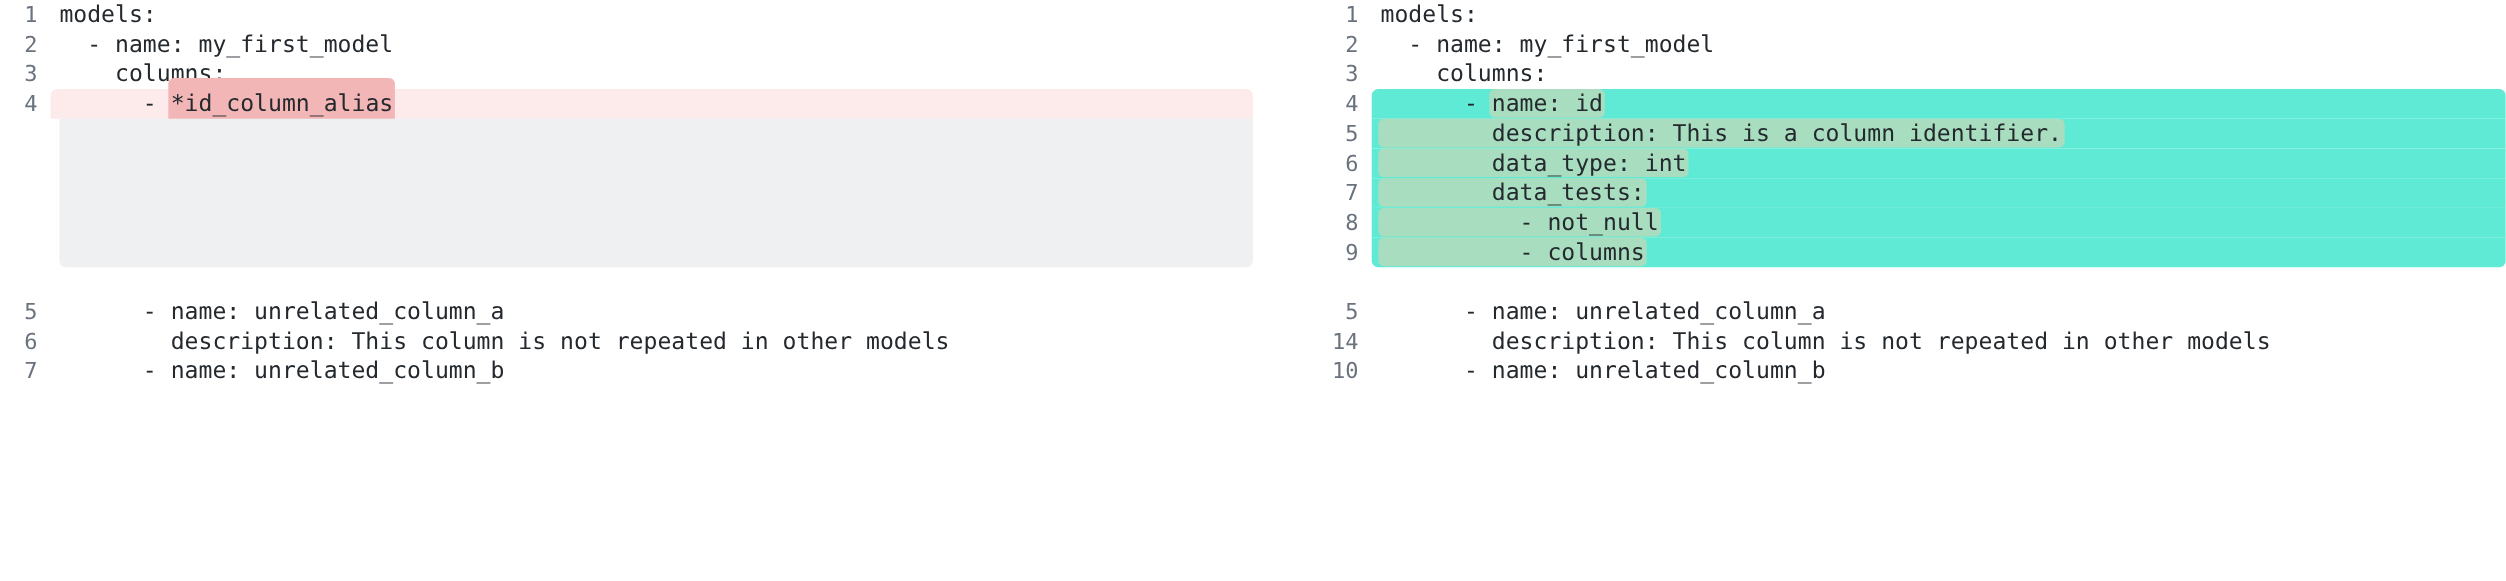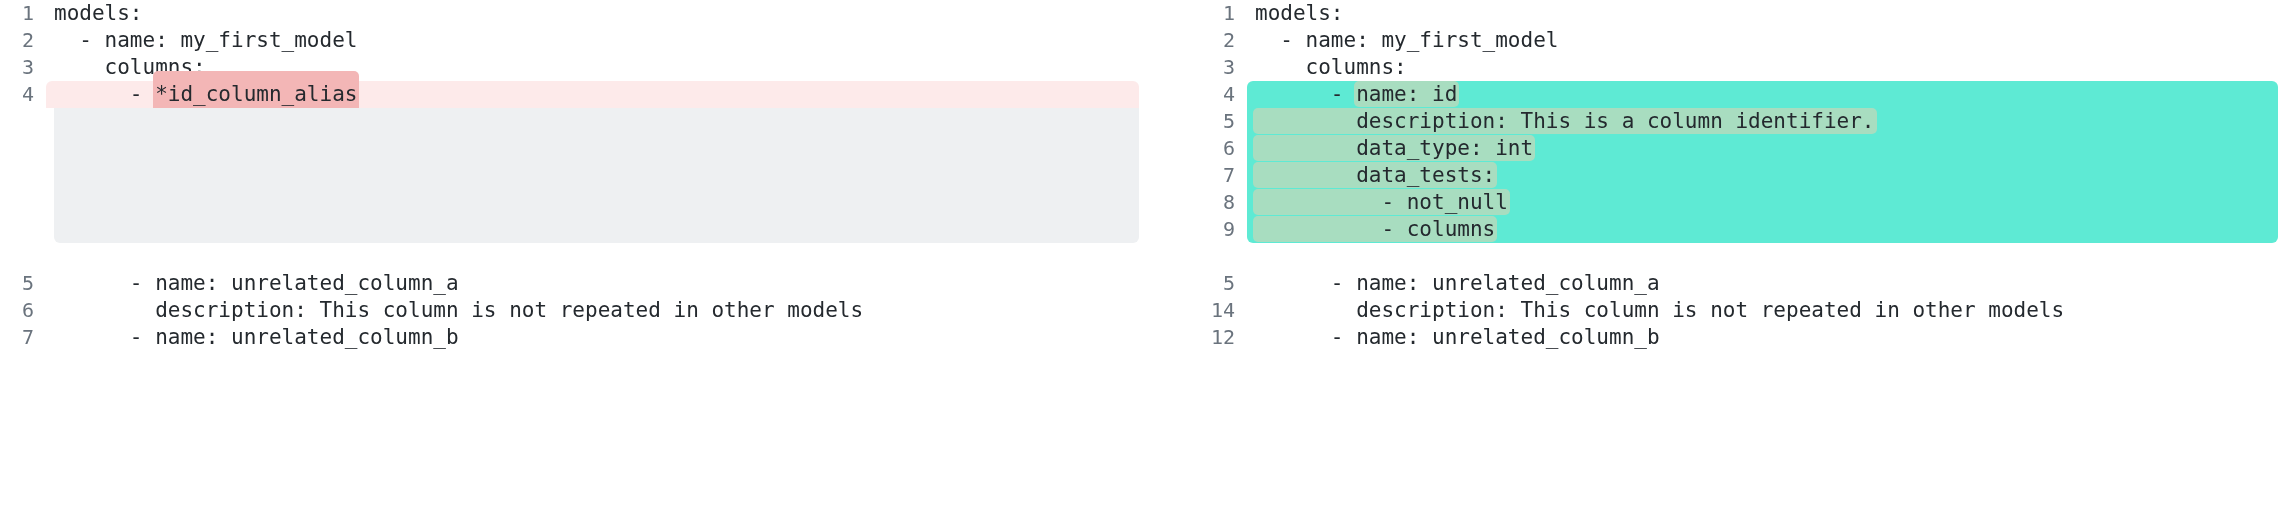--- a/index.html
+++ b/index.html
@@ -195,19 +195,19 @@
       <span class="gutter">5</span>
       <span class="content"><span>      - name: unrelated_column_a</span></span>
     </div>
 
     <div class="code-line">
       <span class="gutter">14</span>
       <span class="content"><span>        description: This column is not repeated in other models</span></span>
     </div>
 
     <div class="code-line">
-      <span class="gutter">12</span>
+      <span class="gutter">10</span>
       <span class="content"><span>      - name: unrelated_column_b</span></span>
     </div>
 
   </div>
 
 </div>
 
 </body></html>

